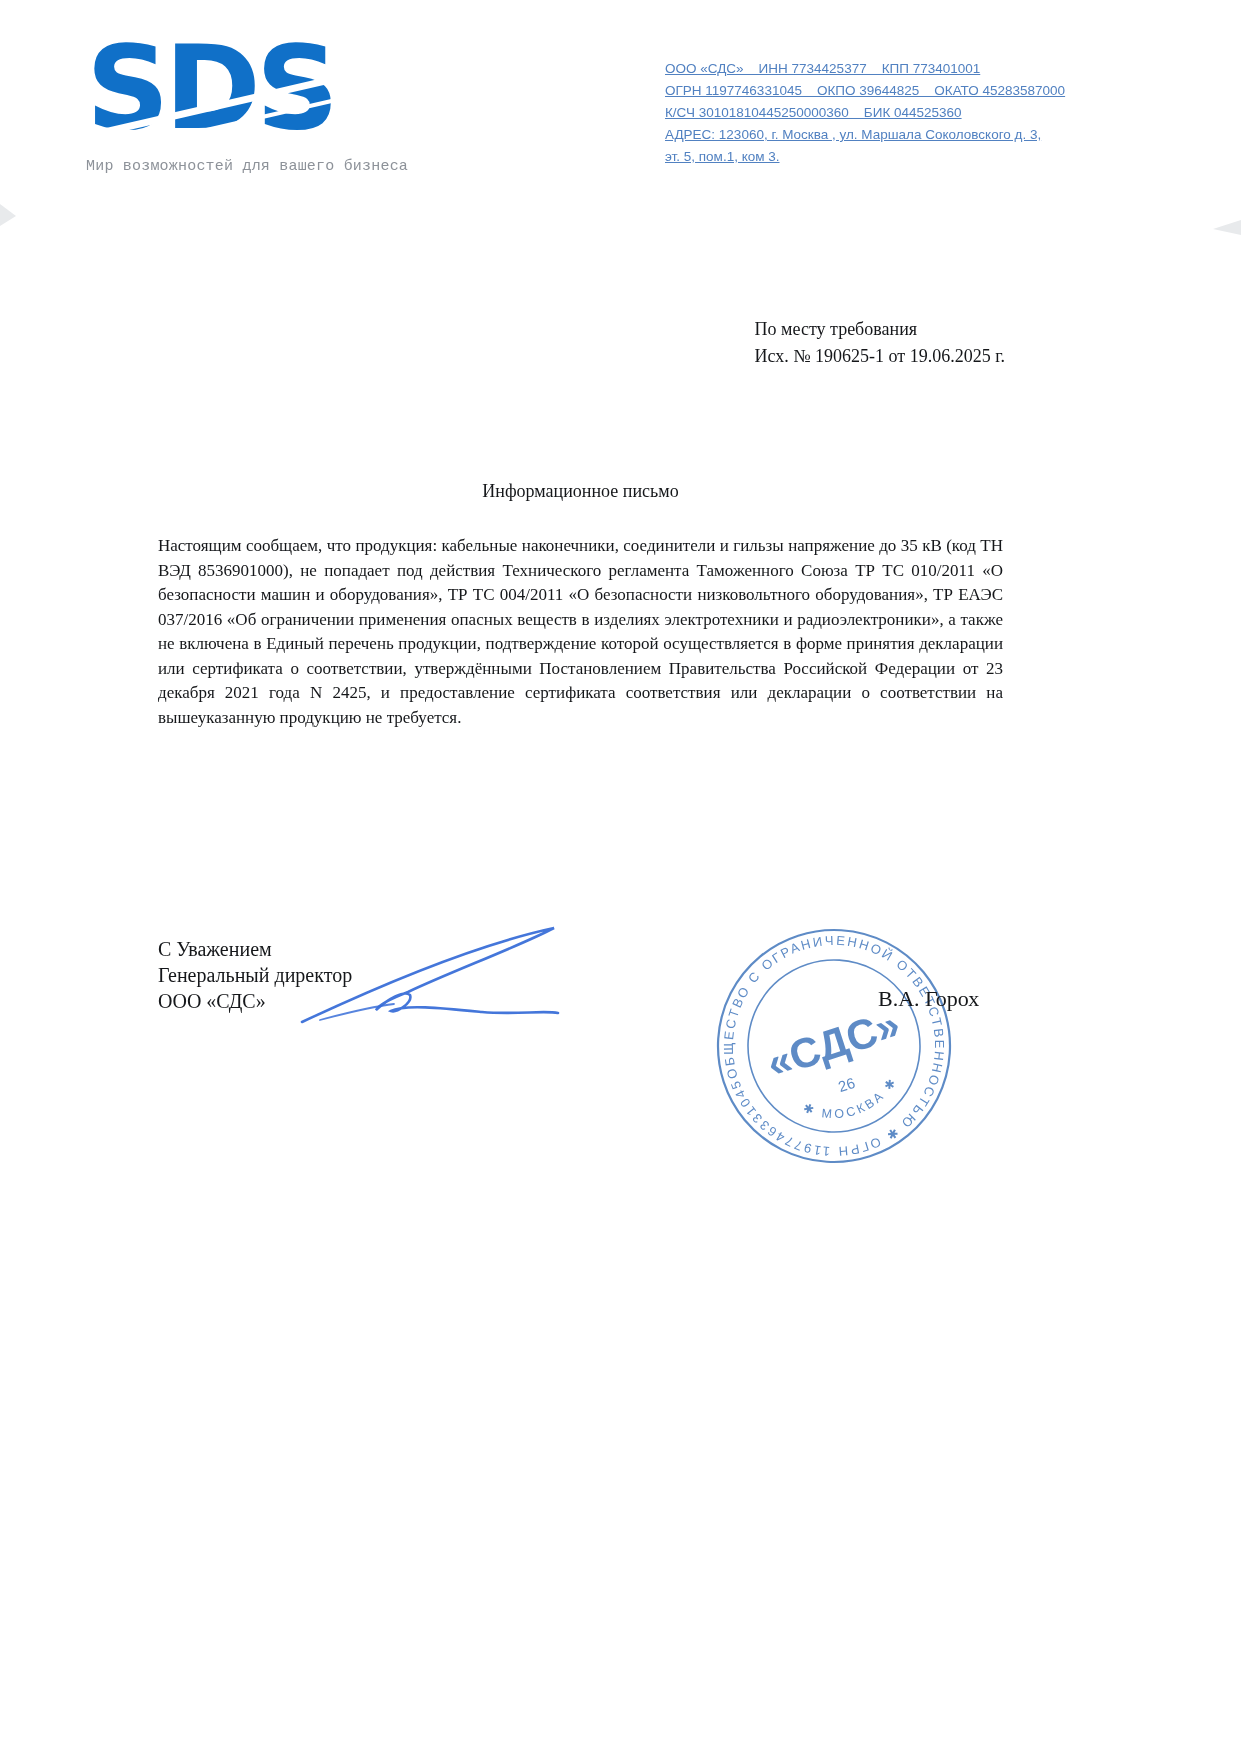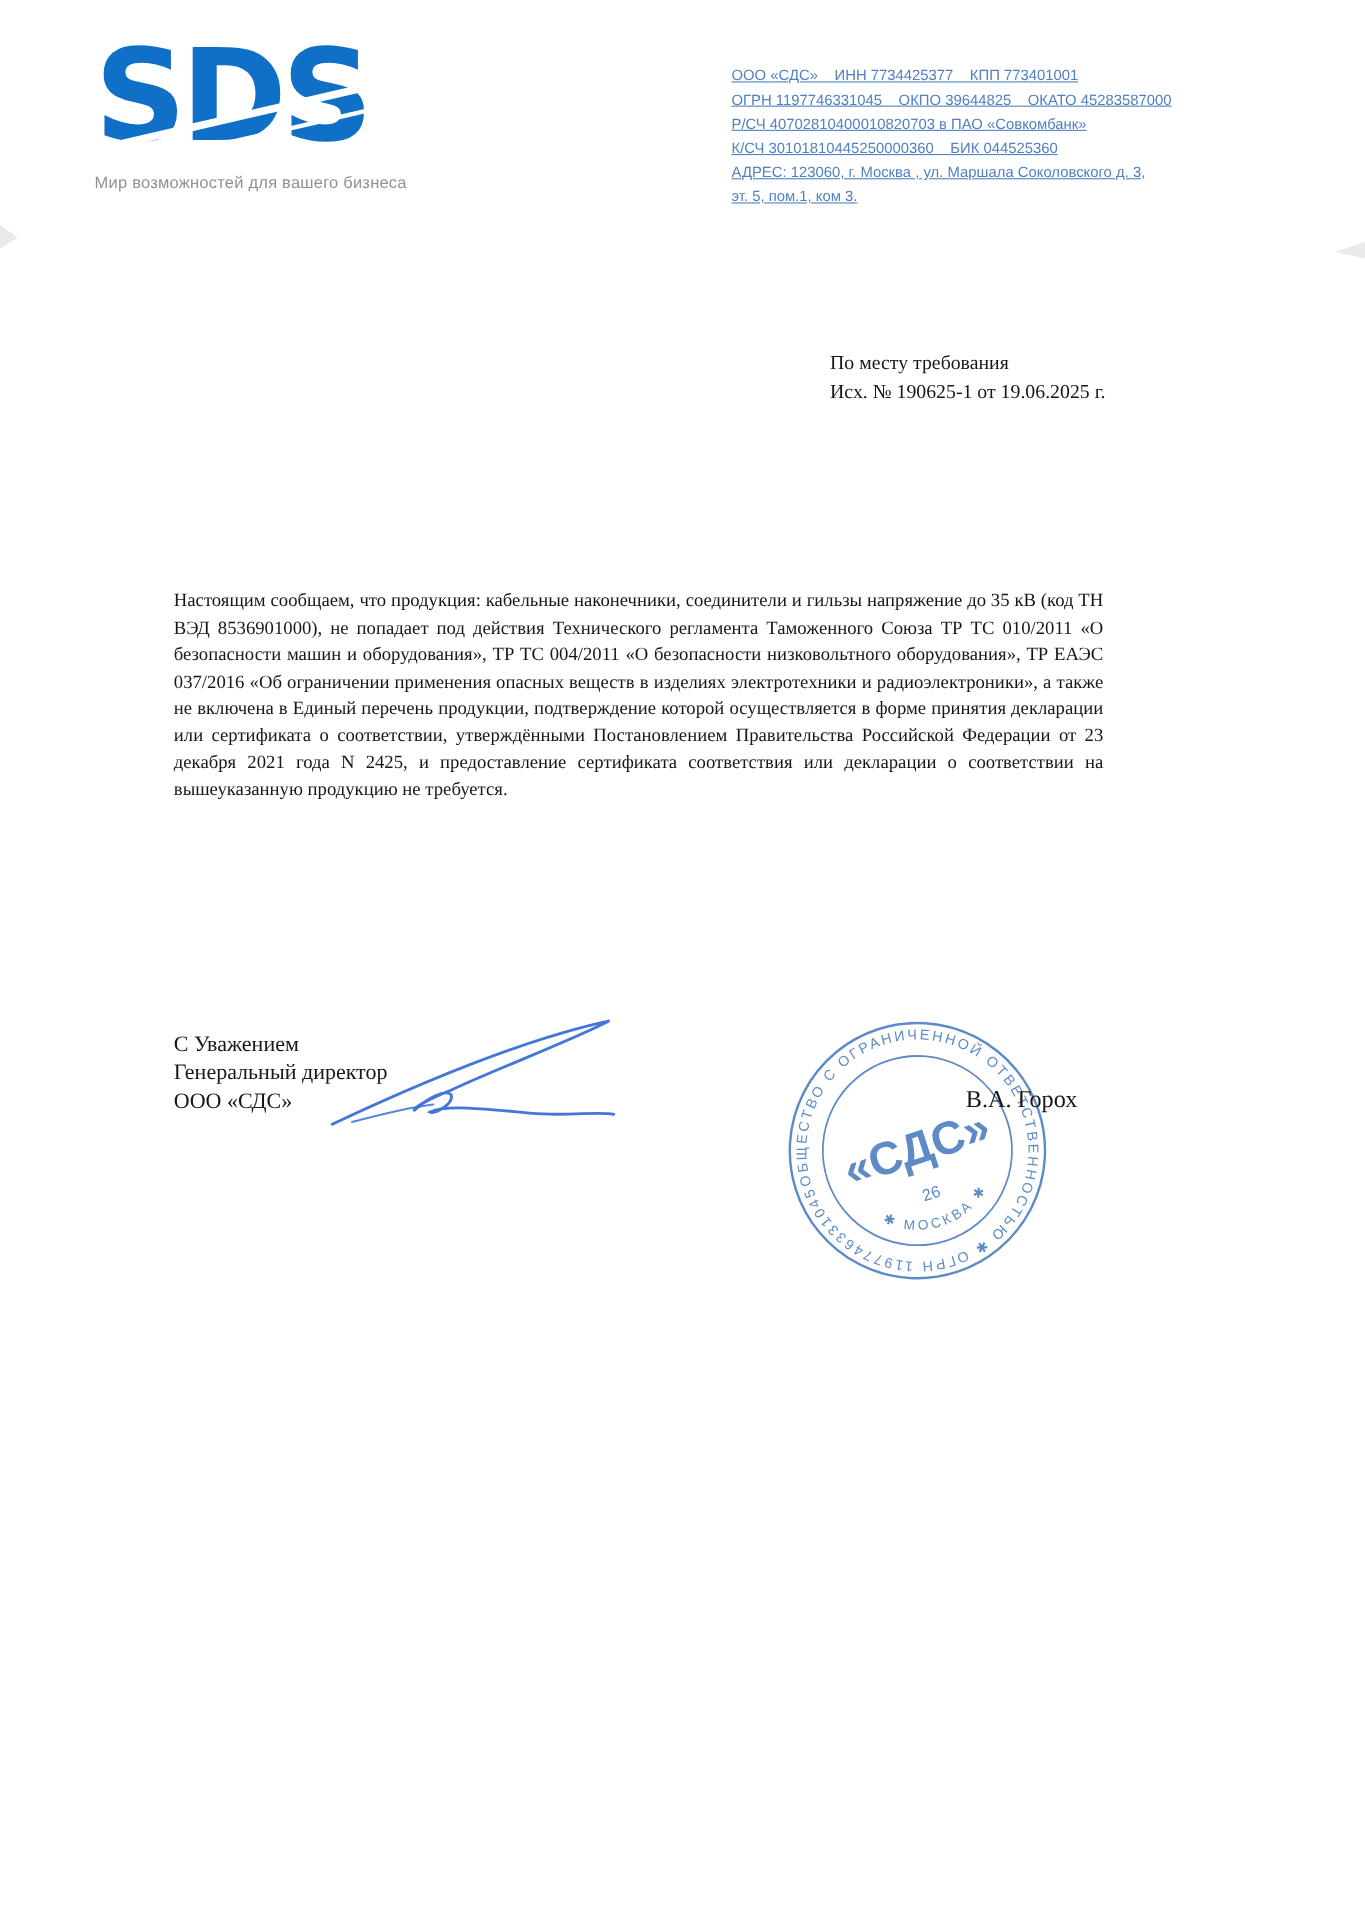--- a/index.html
+++ b/index.html
@@ -27,21 +27,21 @@
     font-weight: 800;
     font-size: 116px;
     line-height: 120px;
     letter-spacing: -5px;
     color: #1070c8;
     width: 280px;
   }
   .logo-stripe  { position: absolute; left: -8px; top: 72px;  width: 300px; height: 7px; background: #ffffff; transform: rotate(-13deg); }
   .logo-stripe2 { position: absolute; left: -4px; top: 94px;  width: 300px; height: 4px; background: #ffffff; transform: rotate(-13deg); }
   .logo-tagline {
-    font-family: Liberation Sans, sans-serif;
+    font-family: Liberation Mono, monospace;
     font-size: 15px;
     color: #8d9299;
     margin-top: 10px;
     letter-spacing: .2px;
   }
 
   
   .company-info {
     position: absolute;
     left: 665px;
@@ -109,31 +109,31 @@
       <span>SDS</span>
       <div class="logo-stripe"></div>
       <div class="logo-stripe2"></div>
     </div>
     <div class="logo-tagline">Мир возможностей для вашего бизнеса</div>
   </div>
 
   <div class="company-info">
     <div class="company-line">ООО «СДС»    ИНН 7734425377    КПП 773401001</div>
     <div class="company-line">ОГРН 1197746331045    ОКПО 39644825    ОКАТО 45283587000</div>
-    <div class="company-line">Р/СЧ 40702810400010820703 в ПАО «Совкомбанк»</div>
     <div class="company-line">К/СЧ 30101810445250000360    БИК 044525360</div>
     <div class="company-line">АДРЕС: 123060, г. Москва , ул. Маршала Соколовского д. 3,</div>
     <div class="company-line">эт. 5, пом.1, ком 3.</div>
   </div>
 
   <div class="ref-block">
     <div>По месту требования</div>
     <div>Исх. № 190625-1 от 19.06.2025 г.</div>
   </div>
 
+  <div class="letter-title">Информационное письмо</div>
 
   <div class="letter-body">
     <p>Настоящим сообщаем, что продукция: кабельные наконечники, соединители и гильзы напряжение до 35 кВ (код ТН ВЭД 8536901000), не попадает под действия Технического регламента Таможенного Союза ТР ТС 010/2011 «О безопасности машин и оборудования», ТР ТС 004/2011 «О безопасности низковольтного оборудования», ТР ЕАЭС 037/2016 «Об ограничении применения опасных веществ в изделиях электротехники и радиоэлектроники», а также не включена в Единый перечень продукции, подтверждение которой осуществляется в форме принятия декларации или сертификата о соответствии, утверждёнными Постановлением Правительства Российской Федерации от 23 декабря 2021 года N 2425, и предоставление сертификата соответствия или декларации о соответствии на вышеуказанную продукцию не требуется.</p>
   </div>
 
   <div class="sign-block">
     <div>С Уважением</div>
     <div>Генеральный директор</div>
     <div>ООО «СДС»</div>
   </div>

